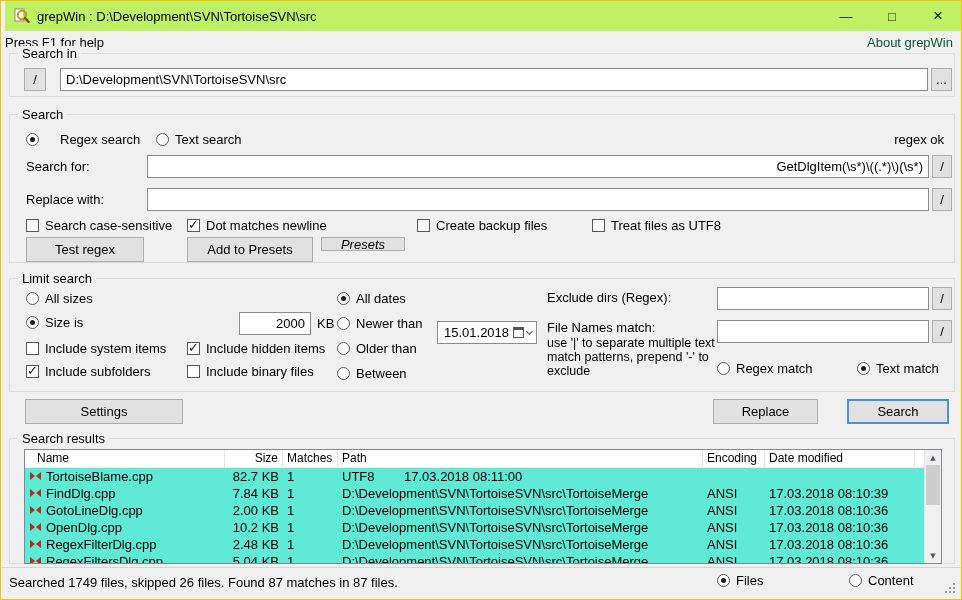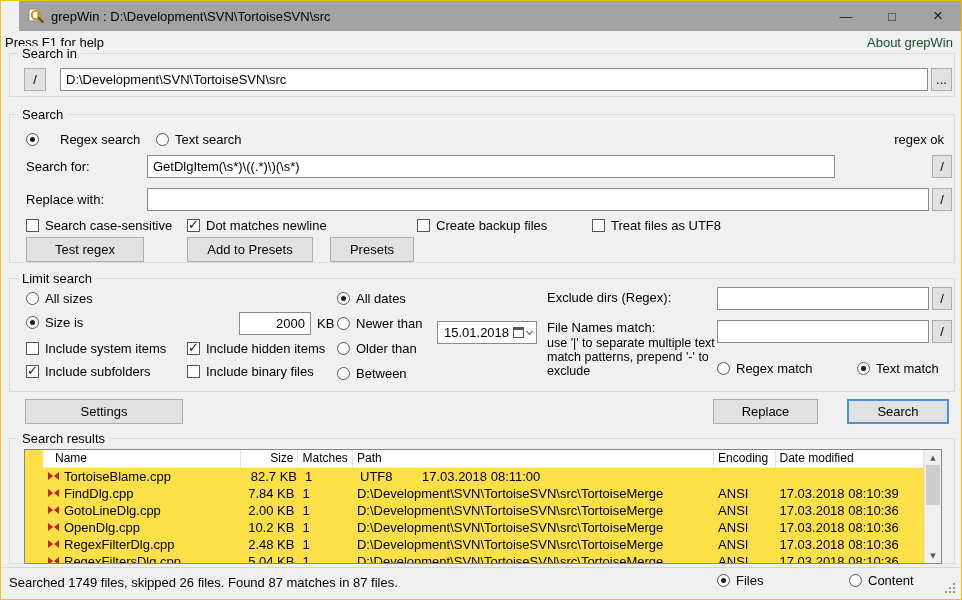--- a/index.html
+++ b/index.html
@@ -5,21 +5,21 @@
   * { box-sizing: border-box; }
   html,body { margin:0; padding:0; }
   body { background:#777; }
   .window {
     position:relative; width:962px; height:600px; overflow:hidden;
     background:#f0f0f0; border:1px solid #eec30e;
     font-family:"Liberation Sans","DejaVu Sans",sans-serif; font-size:13px; color:#000;
   }
 
   
-  .titlebar { position:absolute; left:18px; top:0; right:0; height:30px; background:#a3a3a3; display:flex; align-items:center; }
+  .titlebar { position:absolute; left:4px; top:0; right:0; height:30px; background:#bef264; display:flex; align-items:center; }
   .app-icon { margin:0 7px 0 9px; width:16px; height:16px; flex:none; }
   .title { font-size:13px; white-space:nowrap; }
   .caps { position:absolute; right:0; top:0; display:flex; height:30px; }
   .cap-btn { width:46px; height:30px; display:flex; align-items:center; justify-content:center; font-size:13px; color:#1a1a1a; }
   .cap-btn.close span { font-size:17px; }
 
   
   .group { position:absolute; border:1px solid #dbdbdb; }
   .group-label { position:absolute; left:8px; top:-8px; background:#f0f0f0; padding:0 4px; font-size:13px; white-space:nowrap; }
 
@@ -37,21 +37,21 @@
 
   .combo { position:absolute; background:#fff; border:1px solid #8b8b8b; display:flex; align-items:center; padding:0 6px; font-size:13px; }
   .chev { margin-left:auto; width:6px; height:6px; border-right:1px solid #555; border-bottom:1px solid #555; transform:rotate(45deg); margin-top:-3px; flex:none; }
   .cal { margin-left:auto; width:11px; height:11px; border:1px solid #555; border-top:3px solid #555; flex:none; margin-right:3px; }
   .dp-chev { width:5px; height:5px; border-right:1px solid #555; border-bottom:1px solid #555; transform:rotate(45deg); margin-top:-2px; flex:none; }
 
   .help { position:absolute; font-size:12.5px; line-height:14px; width:172px; }
   .link { color:#14532d; }
 
   
-  .list { position:absolute; background:#fde047; border:1px solid #828790; overflow:hidden;padding-left:18px; }
+  .list { position:absolute; background:#5eead4; border:1px solid #828790; overflow:hidden; }
   .lheader { display:flex; height:18px; border-bottom:1px solid #ececec; background:#fff; }
   .hcell { font-size:12px; padding:2px 4px; border-right:1px solid #e2e2e2; line-height:13px; white-space:nowrap; overflow:hidden; }
   .lrow { display:flex; height:17px; align-items:center; font-size:13px; }
   .cell { padding:0 4px; white-space:nowrap; overflow:hidden; }
   .w-name { width:200px; } .w-size { width:58px; text-align:right; } .w-match { width:55px; }
   .w-path { width:365px; } .w-enc { width:62px; } .w-date { width:150px; }
   .cell.w-name { display:flex; align-items:center; padding-left:5px; }
   .hcell.w-name { padding-left:12px; }
   .bow { display:inline-block; width:11px; height:9px; position:relative; margin-right:5px; flex:none; }
   .bow::before { content:""; position:absolute; left:0; top:0; border-top:4.5px solid transparent; border-bottom:4.5px solid transparent; border-left:5px solid #c4231b; }
@@ -112,21 +112,21 @@
       <span class="rb checked"></span>
       <span>Regex search</span>
     </div>
     <div class="radio" style="left:146px;top:17px;">
       <span class="rb"></span>
       <span>Text search</span>
     </div>
     <span class="lbl" style="right:10px;top:17px;">regex ok</span>
 
     <span class="lbl" style="left:16px;top:44px;">Search for:</span>
-    <input class="ti" style="left: 137px; top: 40px; width: 688px; height: 23px;" value="GetDlgItem(\s*)\((.*)\)(\s*)">
+    <input class="ti" style="left: 137px; top: 40px; width: 782px; height: 23px; text-align: right;" value="GetDlgItem(\s*)\((.*)\)(\s*)">
     <div class="btn" style="left:922px;top:40px;width:20px;height:23px;">
         <span>/</span>
       </div>
 
     <span class="lbl" style="left:16px;top:77px;">Replace with:</span>
     <input class="ti" style="left: 137px; top: 73px; width: 782px; height: 23px;" value="">
     <div class="btn" style="left:922px;top:73px;width:20px;height:23px;">
         <span>/</span>
       </div>
 
@@ -146,21 +146,21 @@
       <span class="cb"></span>
       <span>Treat files as UTF8</span>
     </div>
 
     <div class="btn" style="left:16px;top:122px;width:118px;height:25px;">
         <span>Test regex</span>
       </div>
     <div class="btn" style="left:177px;top:122px;width:126px;height:25px;">
         <span>Add to Presets</span>
       </div>
-    <div class="btn" style="left:320px;top:122px;width:84px;height:25px;">
+    <div class="btn" style="left:311px;top:122px;width:84px;height:14px;font-style:italic;">
         <span>Presets</span>
       </div>
   </div>
 
   <div class="group" style="left:8px;top:277px;width:946px;height:114px;">
     <span class="group-label">Limit search</span>
 
     <div class="radio" style="left:16px;top:12px;">
       <span class="rb"></span>
       <span>All sizes</span>

